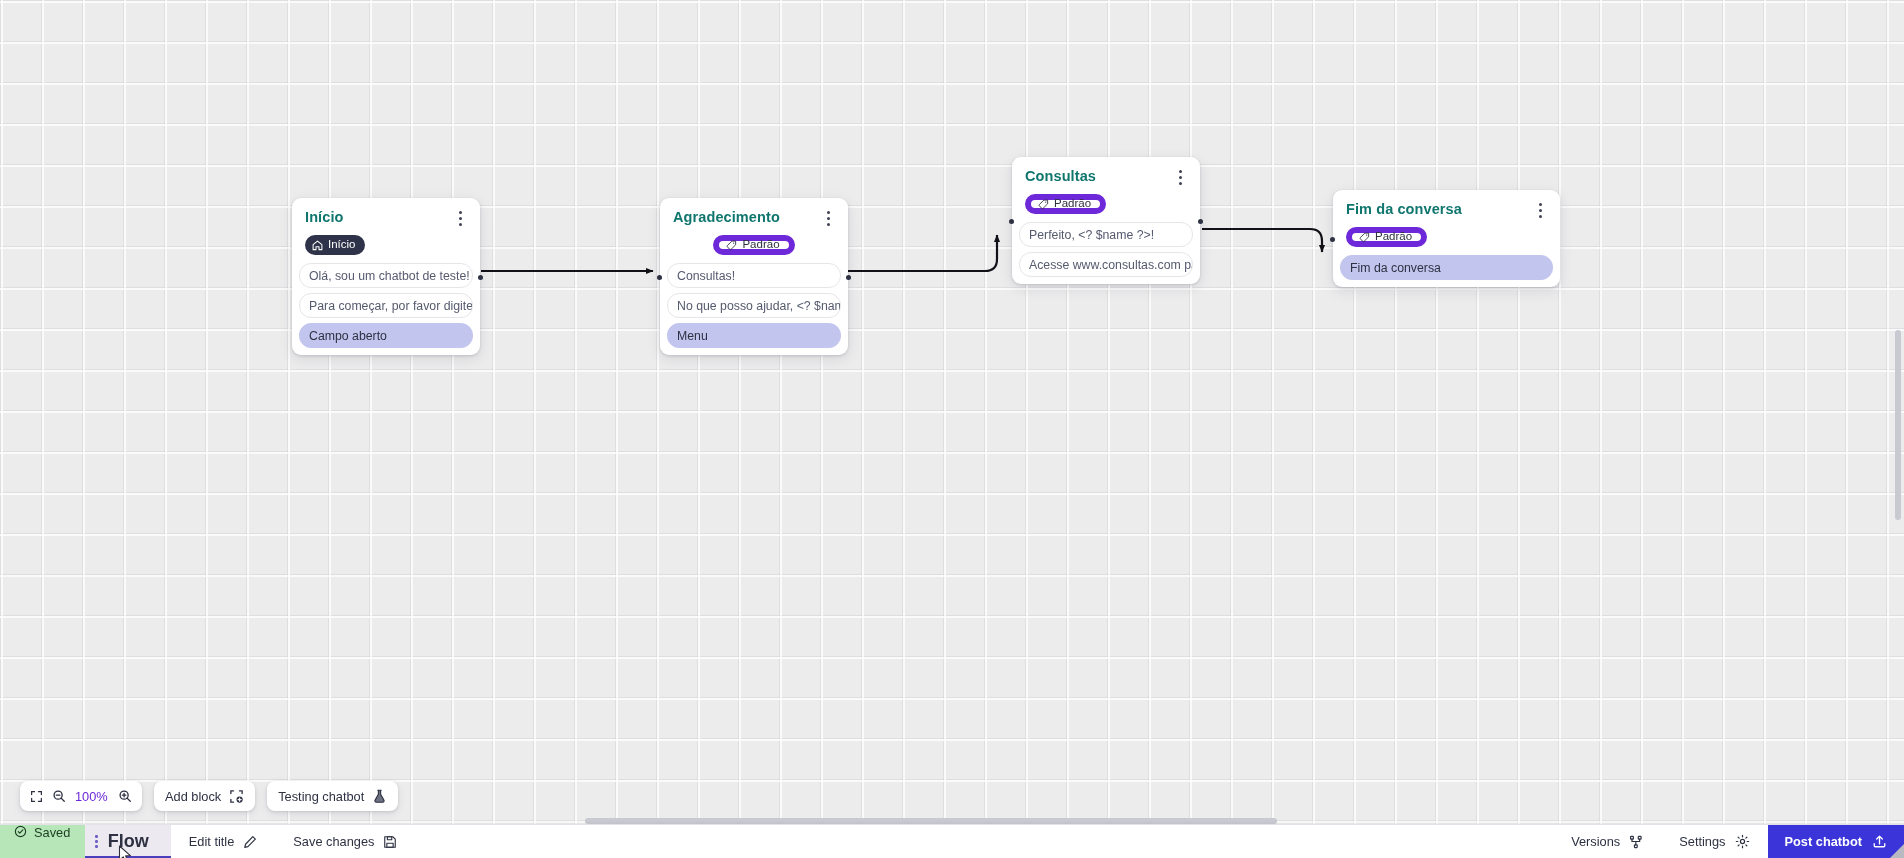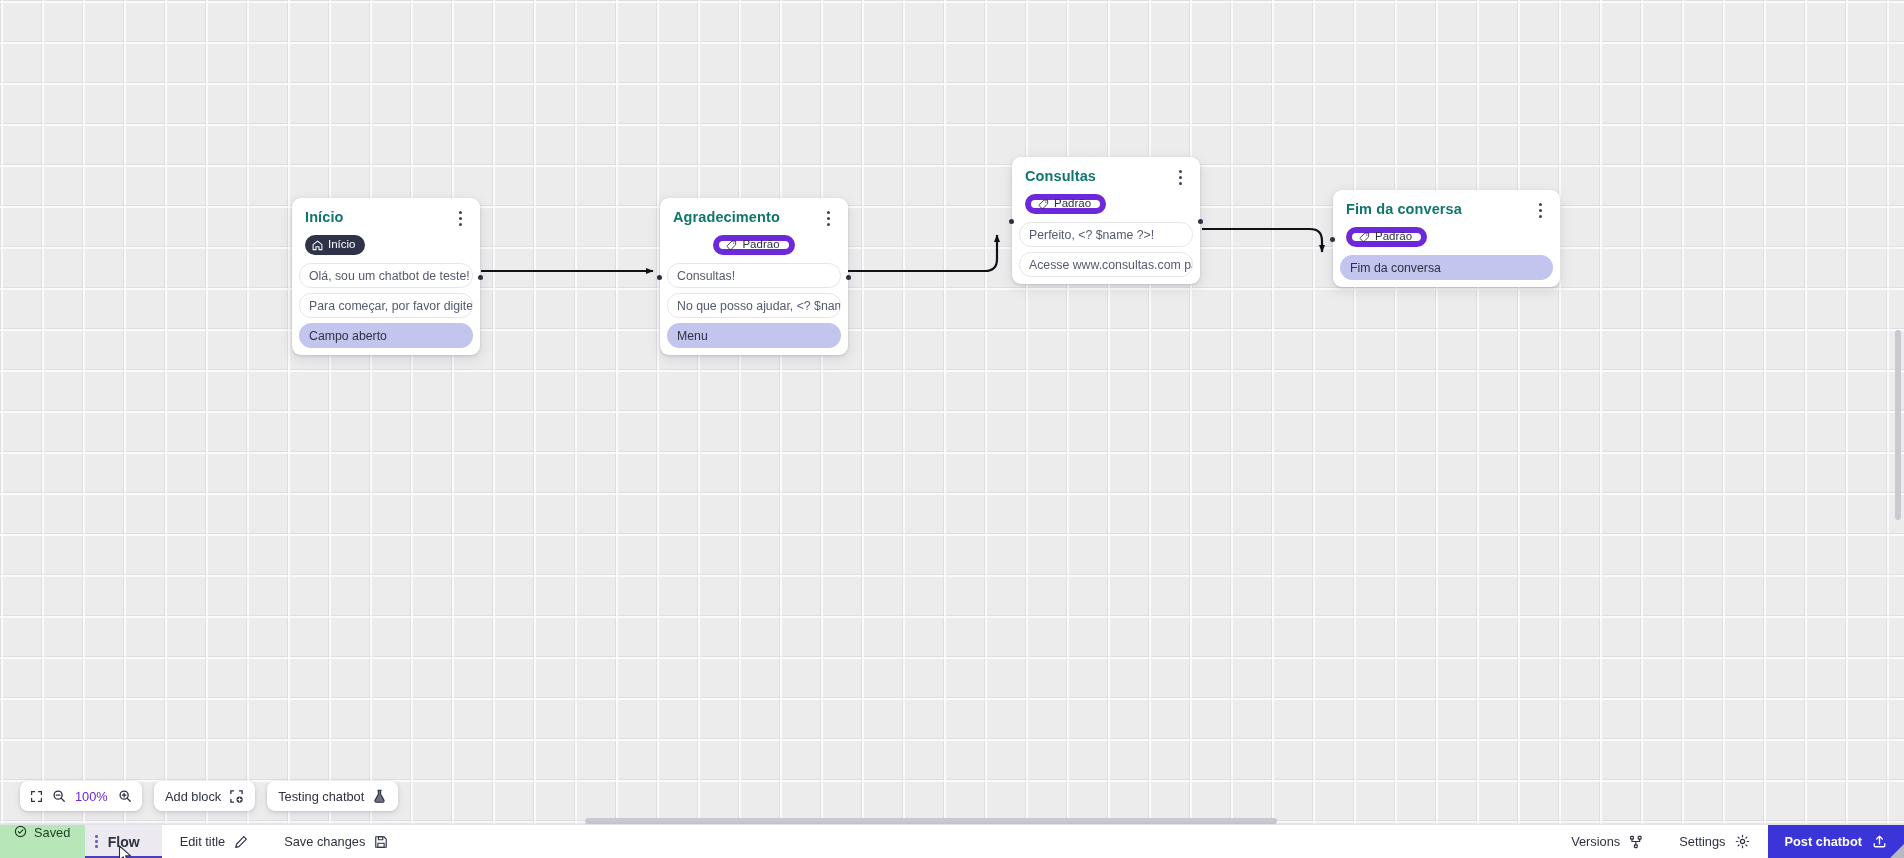--- a/index.html
+++ b/index.html
@@ -113,21 +113,21 @@
     box-shadow: 0 -1px 3px rgba(30,30,50,.05);
   }
   .saved-chip {
     background: #b7e7b9; color: #1f4023;
     display: flex; align-items: flex-start; gap: 7px;
     padding: 0 15px 0 14px; font-size: 12.8px; white-space: nowrap;
   }
   .flow-tab {
     background: #eceaf0; display: flex; align-items: center; gap: 10px;
     padding: 0 22px 0 10px; position: relative; cursor: pointer;
-    font-size: 14px; color: #2d3142; font-weight: bold;
+    font-size: 18px; color: #2d3142; font-weight: bold;
   }
   .flow-tab::after {
     content: ""; position: absolute; left: 0; right: 0; bottom: 0; height: 2px; background: #4b3fbd;
   }
   .dots-handle { display: flex; flex-direction: column; gap: 2.5px; align-items: center; cursor: grab; }
   .dots-handle i { width: 2.5px; height: 2.5px; border-radius: 50%; background: #6b5fc7; }
 
   .sb-item {
     display: flex; align-items: center; gap: 9px;
     padding: 0 18px; font-size: 12.8px; color: #2d3142; cursor: pointer; white-space: nowrap;

